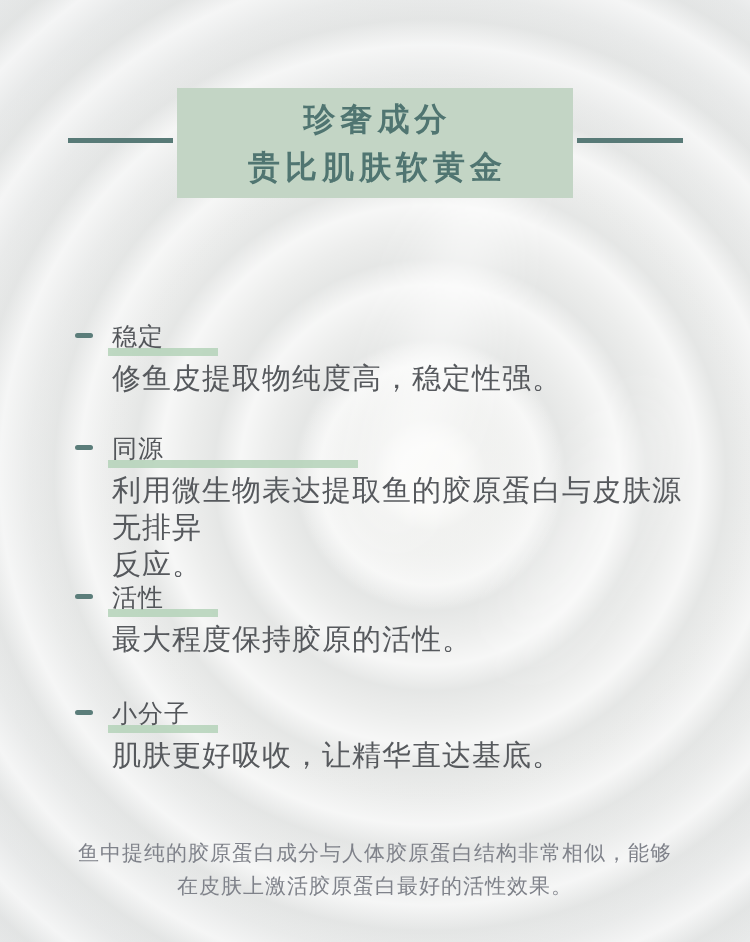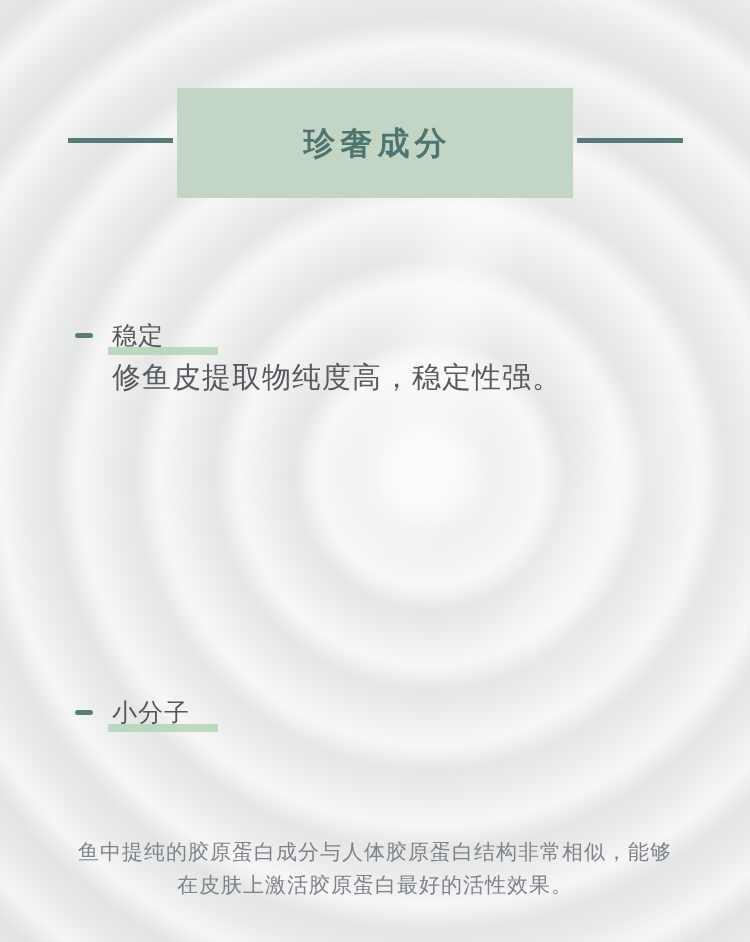--- a/index.html
+++ b/index.html
@@ -1,21 +1,21 @@
 <!DOCTYPE html>
 <html><head>
 <meta charset="utf-8">
 <style>
   html,body{margin:0;padding:0;background:#dcdcdc;}
   .page{
     position:relative;
     width:750px;height:942px;
     margin:0 auto;
     overflow:hidden;
-    font-family:Liberation Serif, serif;
+    font-family:Liberation Sans, sans-serif;
     background:
       radial-gradient(circle at 430px 475px, rgba(251,251,249,0.95) 0px, rgba(251,251,249,0) 135px),
       repeating-radial-gradient(circle at 430px 475px, rgba(255,255,255,0) 0px, rgba(255,255,255,0.55) 30px, rgba(221,223,222,0.45) 56px, rgba(255,255,255,0) 80px),
       radial-gradient(circle at 430px 475px, rgba(236,237,236,0) 300px, rgba(228,230,231,0.9) 720px),
       #ecedec;
   }
   .streak{
     position:absolute;left:408px;top:110px;width:72px;height:430px;
     background:rgba(255,255,255,0.55);
     filter:blur(26px);
@@ -86,41 +86,64 @@
 <div class="page">
 
   <div class="streak"></div>
   <div class="streak2"></div>
 
   <div class="divider left"></div>
   <div class="divider right"></div>
 
   <div class="title-box">
     <div class="title-line">珍奢成分</div>
+    <div class="title-line">贵比肌肤软黄金</div>
   </div>
 
   <section class="feature s1">
     <span class="dash"></span>
     <div class="feature-content">
       <div class="heading-wrap">
         <span class="hl short"></span>
         <span class="heading">稳定</span>
       </div>
       <p class="body-text">修鱼皮提取物纯度高，稳定性强。</p>
     </div>
   </section>
 
+  <section class="feature s2">
+    <span class="dash"></span>
+    <div class="feature-content">
+      <div class="heading-wrap">
+        <span class="hl long"></span>
+        <span class="heading">同源</span>
+      </div>
+      <p class="body-text">利用微生物表达提取鱼的胶原蛋白与皮肤源无排异
+反应。</p>
+    </div>
+  </section>
 
+  <section class="feature s3">
+    <span class="dash"></span>
+    <div class="feature-content">
+      <div class="heading-wrap">
+        <span class="hl short"></span>
+        <span class="heading">活性</span>
+      </div>
+      <p class="body-text">最大程度保持胶原的活性。</p>
+    </div>
+  </section>
 
   <section class="feature s4">
     <span class="dash"></span>
     <div class="feature-content">
       <div class="heading-wrap">
         <span class="hl short"></span>
         <span class="heading">小分子</span>
       </div>
+      <p class="body-text">肌肤更好吸收，让精华直达基底。</p>
     </div>
   </section>
 
   <p class="footer-text">鱼中提纯的胶原蛋白成分与人体胶原蛋白结构非常相似，能够
 在皮肤上激活胶原蛋白最好的活性效果。</p>
 
 </div>
 
 </body></html>

